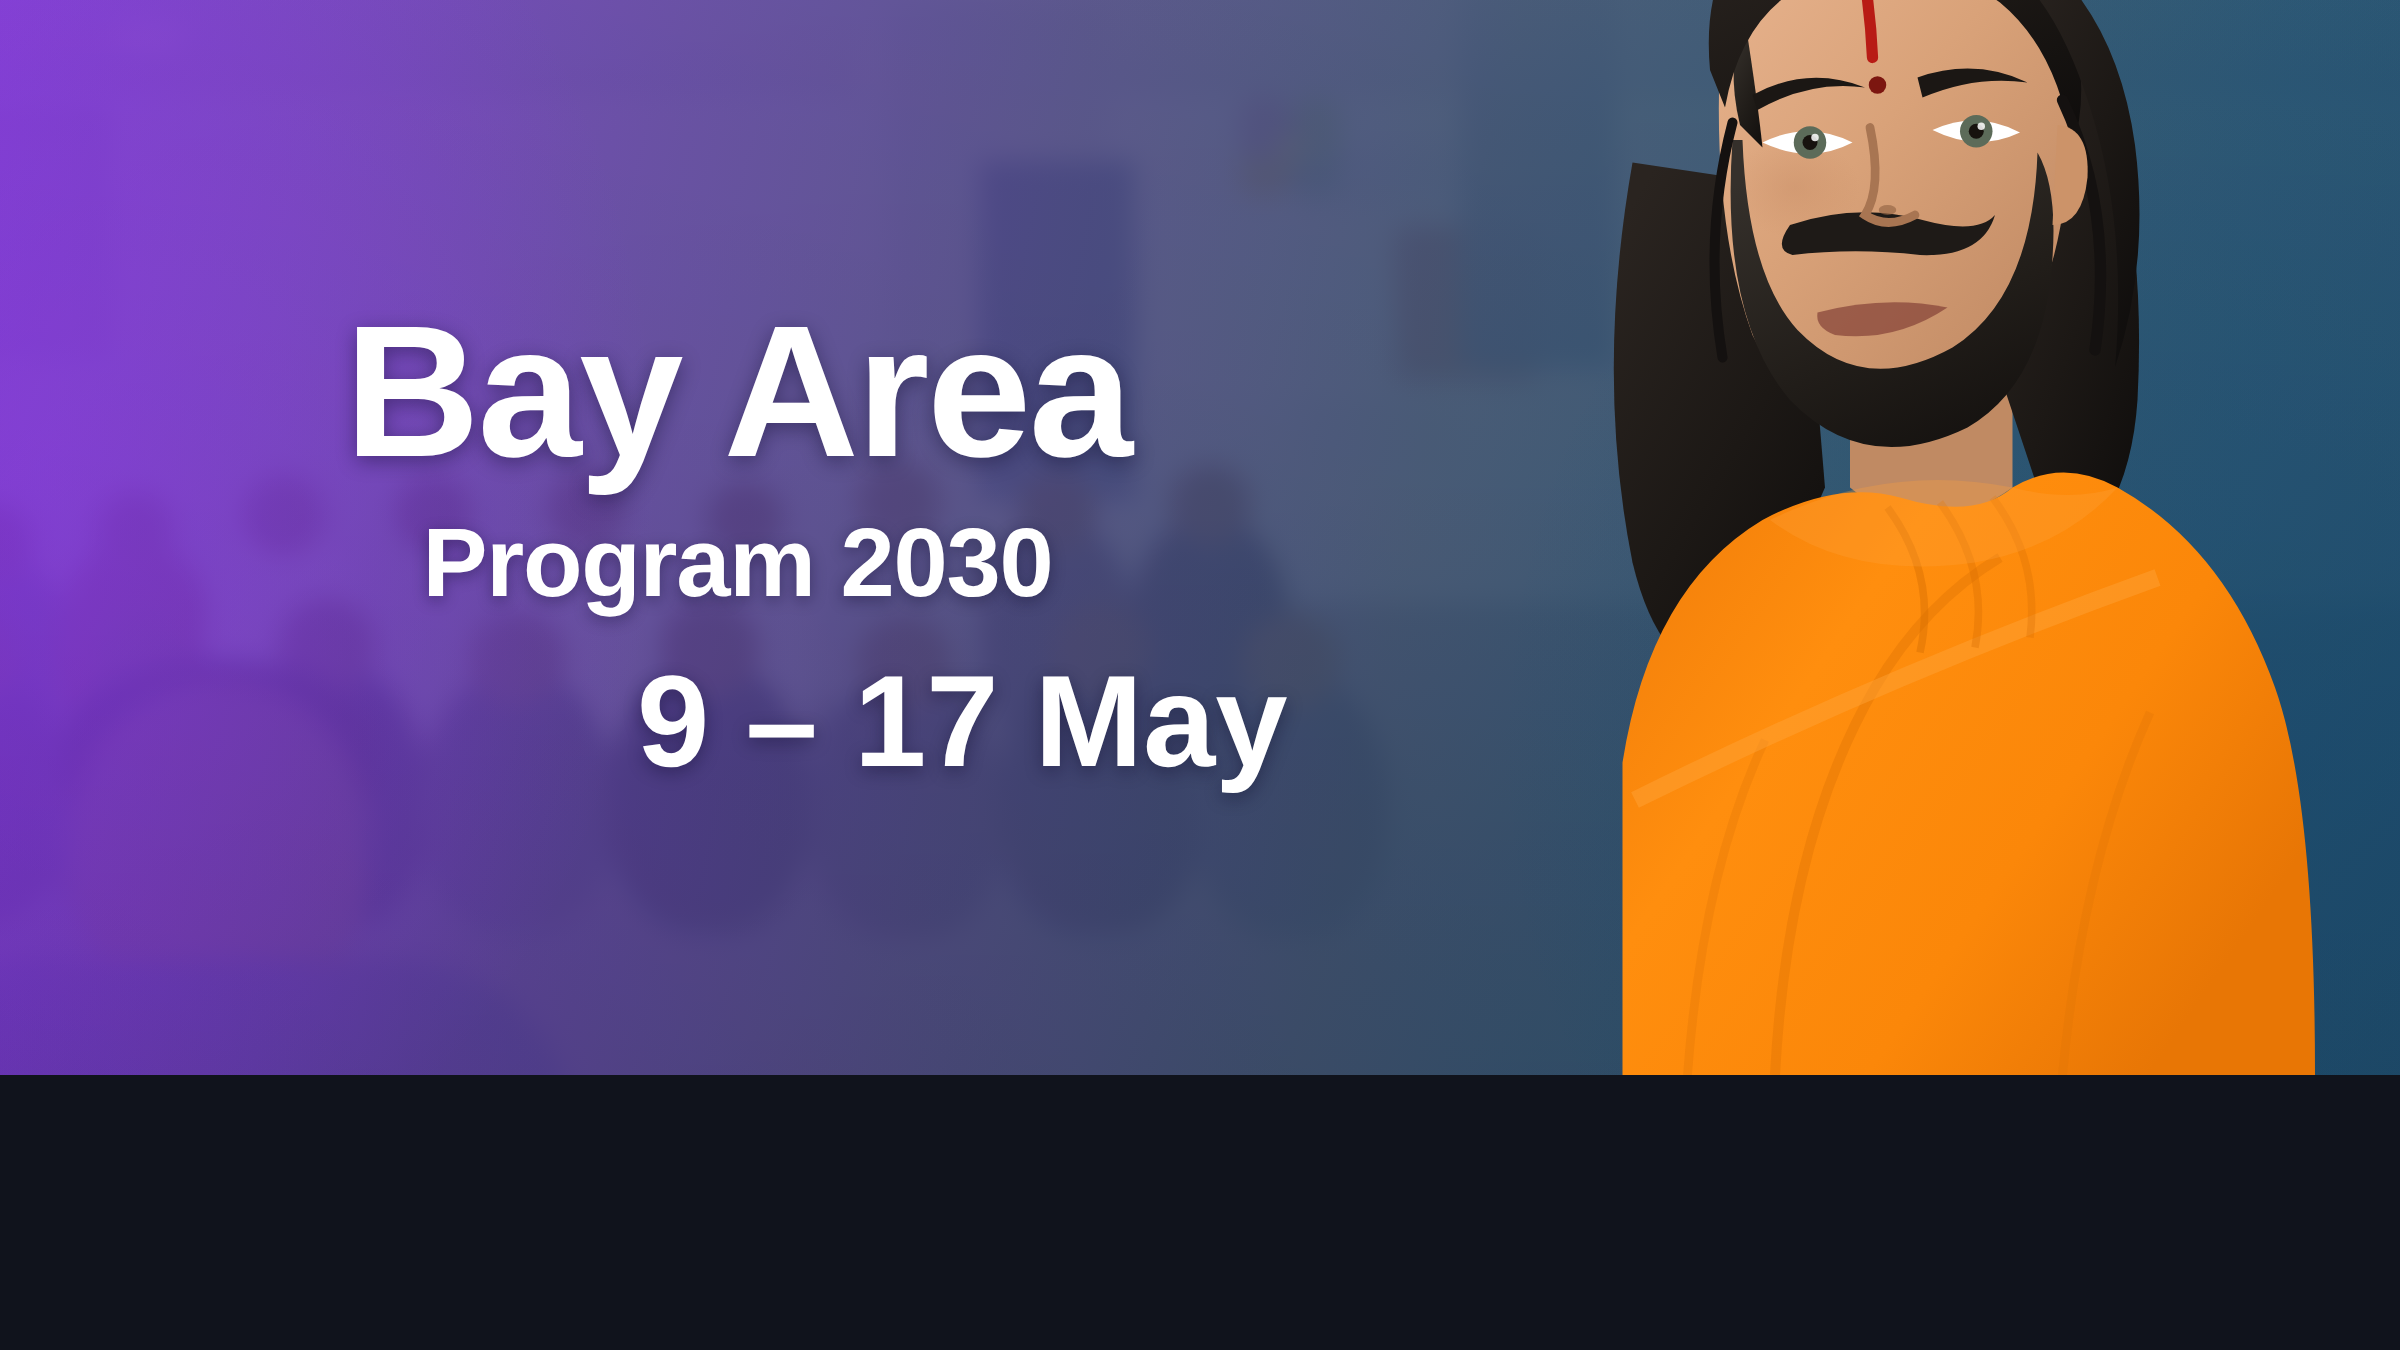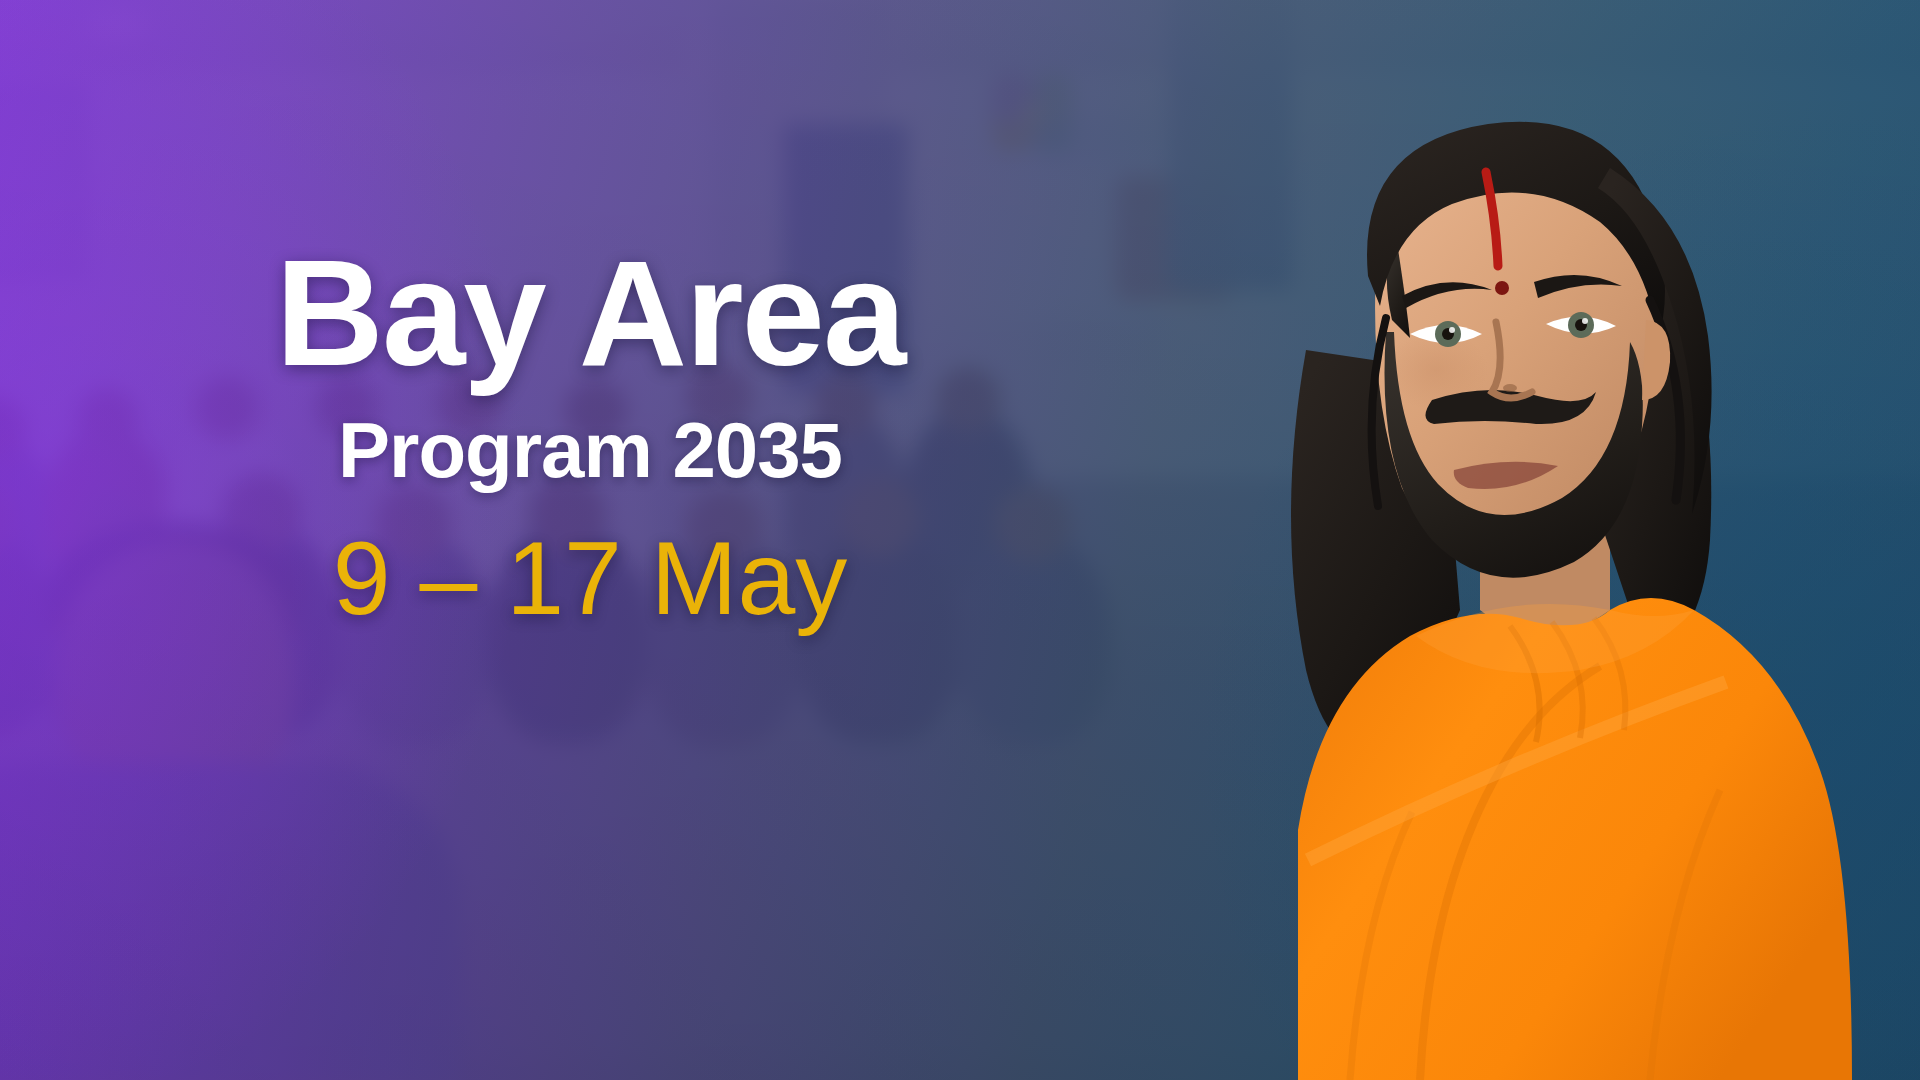--- a/index.html
+++ b/index.html
@@ -3,21 +3,21 @@
 <meta charset="utf-8">
 <style>
   html, body {
     margin: 0;
     padding: 0;
     background: #10131c;
   }
   #banner {
     position: relative;
     width: 1920px;
-    height: 1080px;
+    height: 860px;
     overflow: hidden;
     font-family: "Liberation Sans", sans-serif;
     background: #3b3f62;
   }
 
   
   .bg-photo {
     position: absolute;
     inset: -40px;
     filter: blur(10px);
@@ -166,27 +166,28 @@
     font-weight: 700;
     line-height: 1.07;
     color: #ffffff;
     letter-spacing: -1px;
     margin: 22px 0 0 0;
     text-shadow: 0 3px 12px rgba(12,10,40,0.40);
   }
   .subline .l2 { display: block; }
   .dateline {
     font-size: 104px;
-    font-weight: 400;
+    font-weight: 700;
     line-height: 1.0;
-    color: #eab308;
+    color: #ffffff;
     letter-spacing: 0px;
     margin: 34px 0 0 0;
     text-shadow: 0 4px 14px rgba(12,10,40,0.40);
     white-space: nowrap;
+    text-align: right;
   }
 
   
   .portrait {
     position: absolute;
     right: 20px;
     bottom: 0;
     width: 720px;
     height: 1010px;
     z-index: 25;
@@ -364,18 +365,18 @@
       <path d="M306 102 Q316 150 318 196" fill="none" stroke="#B81B15" stroke-width="9" stroke-linecap="round"></path>
       <circle cx="322" cy="218" r="7" fill="#7C1610"></circle>
 
       <path d="M466 250 Q492 252 490 292 Q486 330 462 330" fill="#CC9369"></path>
     </svg>
   </div>
 
   <div class="text-block">
     <h1 class="headline">Bay Area</h1>
     <h2 class="subline">
-      <span class="l2">Program 2035</span>
+      <span class="l2">Program 2030</span>
     </h2>
     <div class="dateline">9 – 17 May</div>
   </div>
 
 </div>
 
 </body></html>

